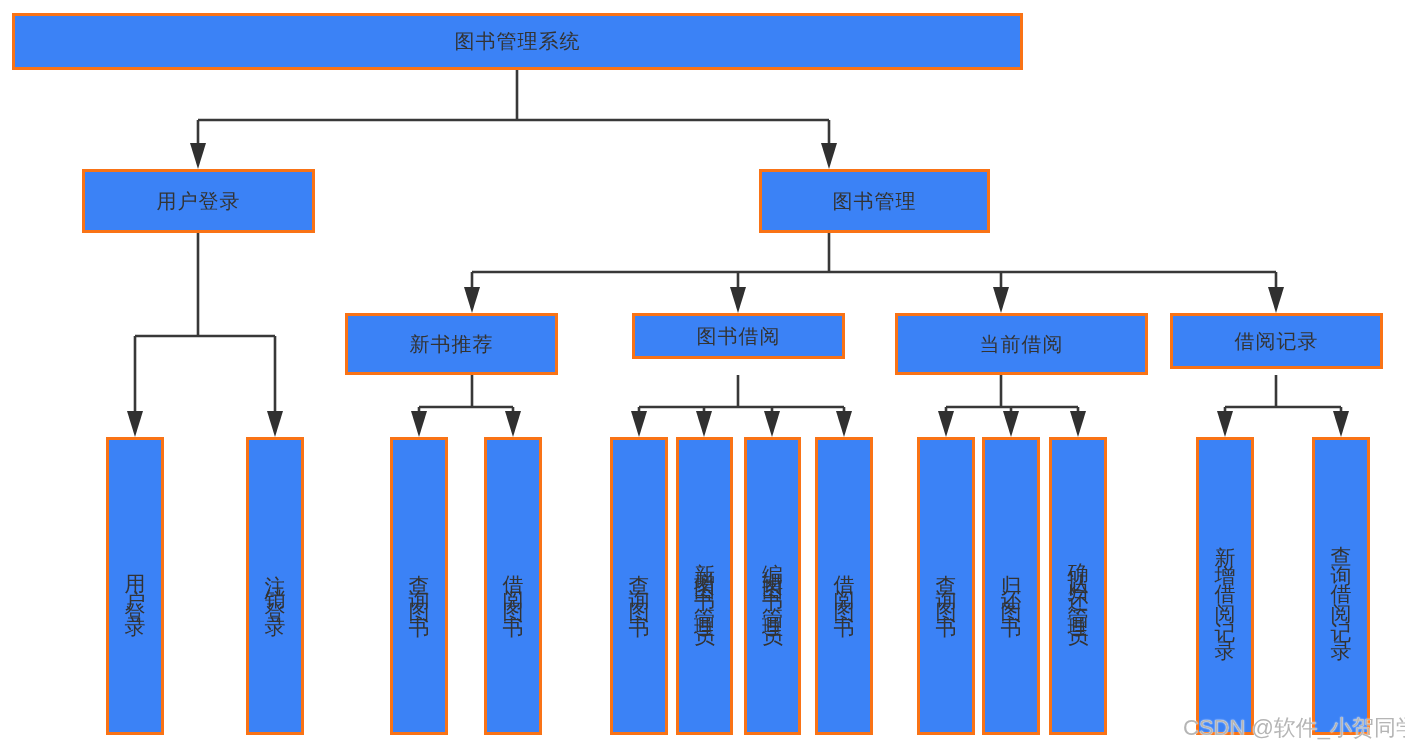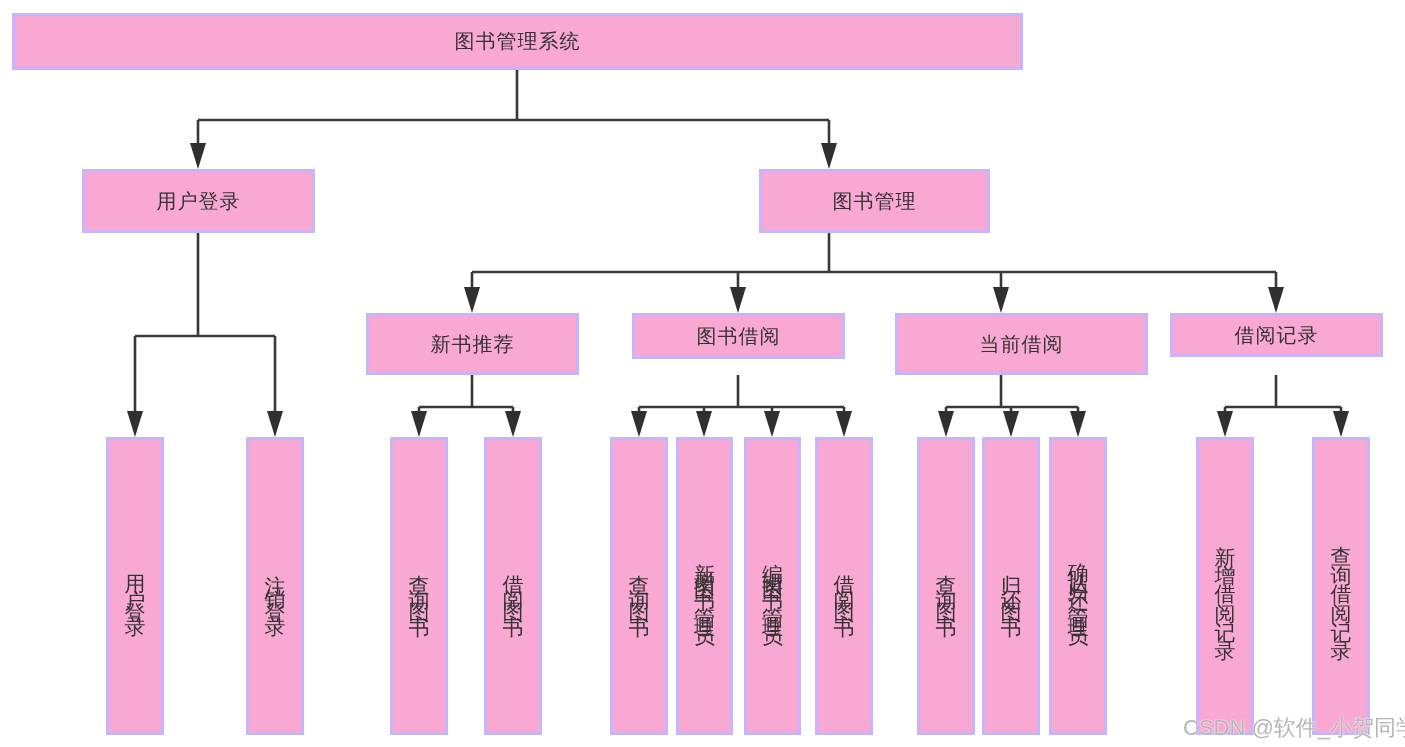--- a/index.html
+++ b/index.html
@@ -3,21 +3,21 @@
 <meta charset="utf-8">
 <style>
   * { margin:0; padding:0; box-sizing:border-box; }
   body { background:#fff; font-family:"Liberation Sans","DejaVu Sans",sans-serif; }
   .canvas {
     position:relative; width:1405px; height:747px;
     background:#ffffff; overflow:hidden;
   }
   .wires { position:absolute; left:0; top:0; z-index:1; }
   .node {
-    position:absolute; background:#f9a8d4; border:3px solid #c4b5fd;
+    position:absolute; background:#3b82f6; border:3px solid #f97316;
     display:flex; align-items:center; justify-content:center;
     color:#333333; z-index:2;
   }
   .node.h { font-size:20px; letter-spacing:1px; }
   .node.v { font-size:21px; }
   .node.v .vtext {
     writing-mode:vertical-rl; text-orientation:mixed;
     white-space:nowrap; color:#333333;
   }
   .ls4 .vtext { letter-spacing:14px; }
@@ -64,24 +64,24 @@
       <polygon points="1217,411 1233,411 1225,437"></polygon>
       <polygon points="1333,411 1349,411 1341,437"></polygon>
     </g>
   </svg>
 
   <div class="node h" style="left:12px; top:13px; width:1011px; height:57px;">图书管理系统</div>
 
   <div class="node h" style="left:82px; top:169px; width:233px; height:64px;">用户登录</div>
   <div class="node h" style="left:713px; top:169px; width:231px; height:64px;margin-left:46px;">图书管理</div>
 
-  <div class="node h" style="left:366px; top:313px; width:213px; height:62px;">新书推荐</div>
+  <div class="node h" style="left:345px; top:313px; width:213px; height:62px;">新书推荐</div>
   <div class="node h" style="left:632px; top:313px; width:213px; height:46px;">图书借阅</div>
   <div class="node h" style="left:895px; top:313px; width:253px; height:62px;">当前借阅</div>
-  <div class="node h" style="left:1170px; top:313px; width:213px; height:44px;">借阅记录</div>
+  <div class="node h" style="left:1170px; top:313px; width:213px; height:56px;">借阅记录</div>
 
   <div class="node v ls4" style="left:106px; top:437px; width:58px; height:298px;">
     <span class="vtext">用户登录</span>
     </div>
   <div class="node v ls4" style="left:246px; top:437px; width:58px; height:298px;">
     <span class="vtext">注销登录</span>
     </div>
 
   <div class="node v ls4" style="left:390px; top:437px; width:58px; height:298px;">
     <span class="vtext">查询图书</span>

